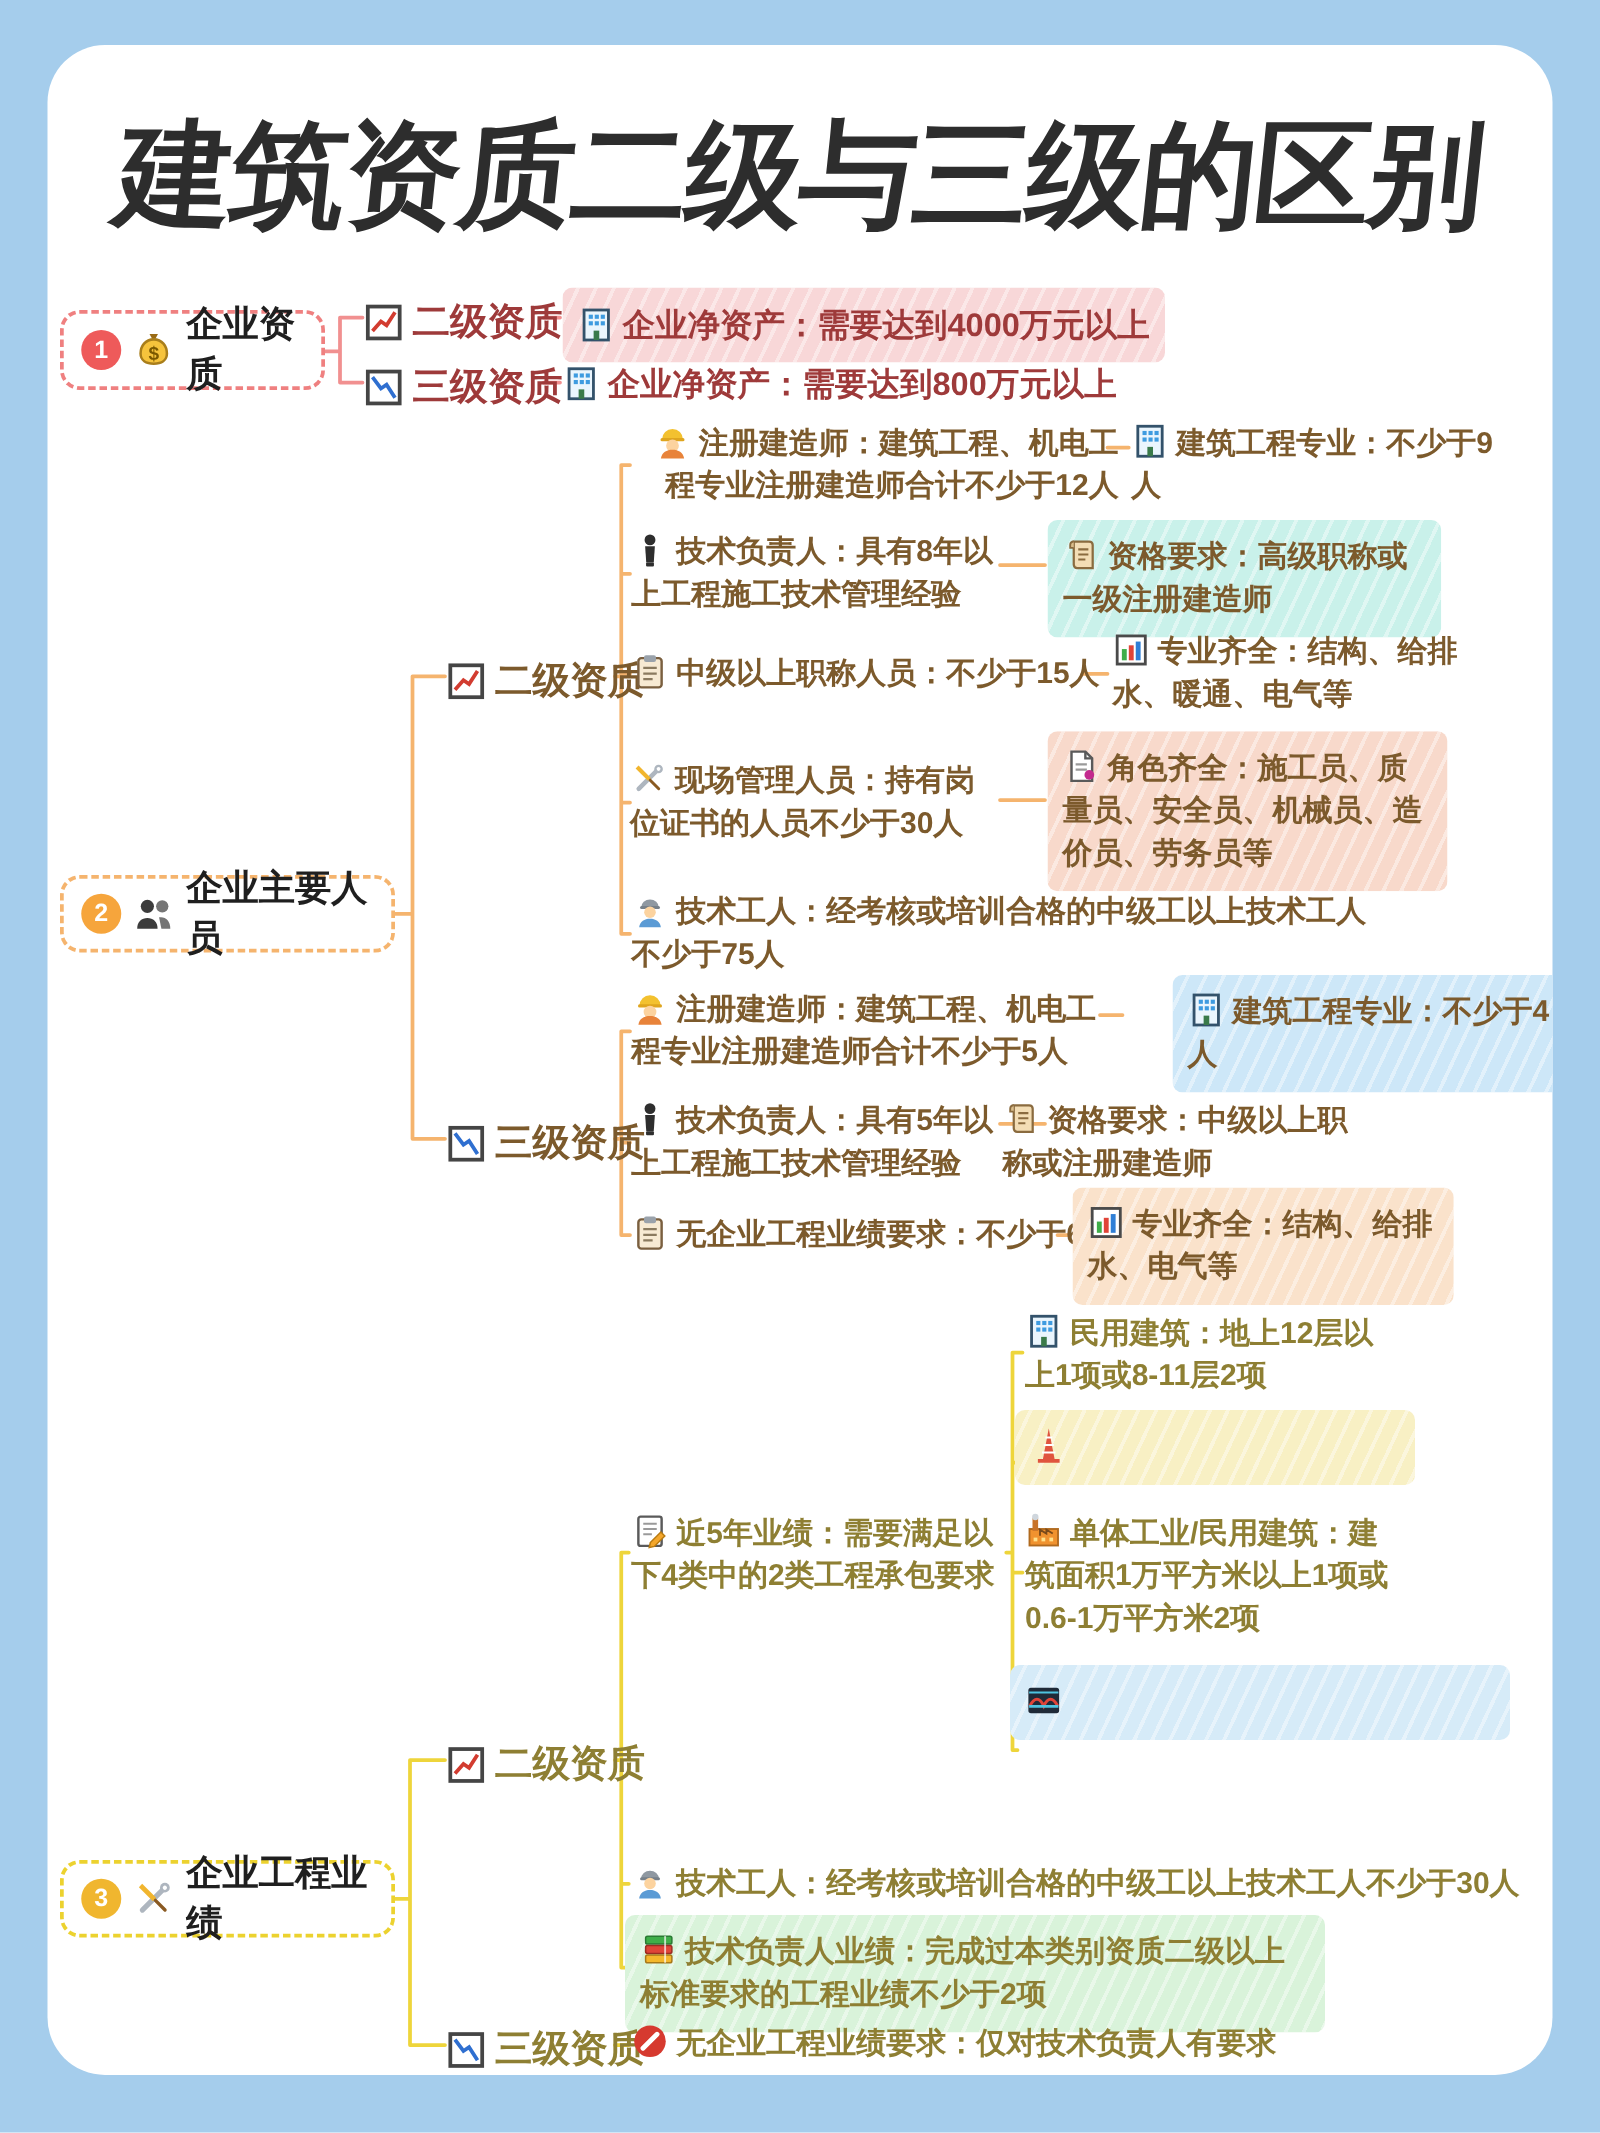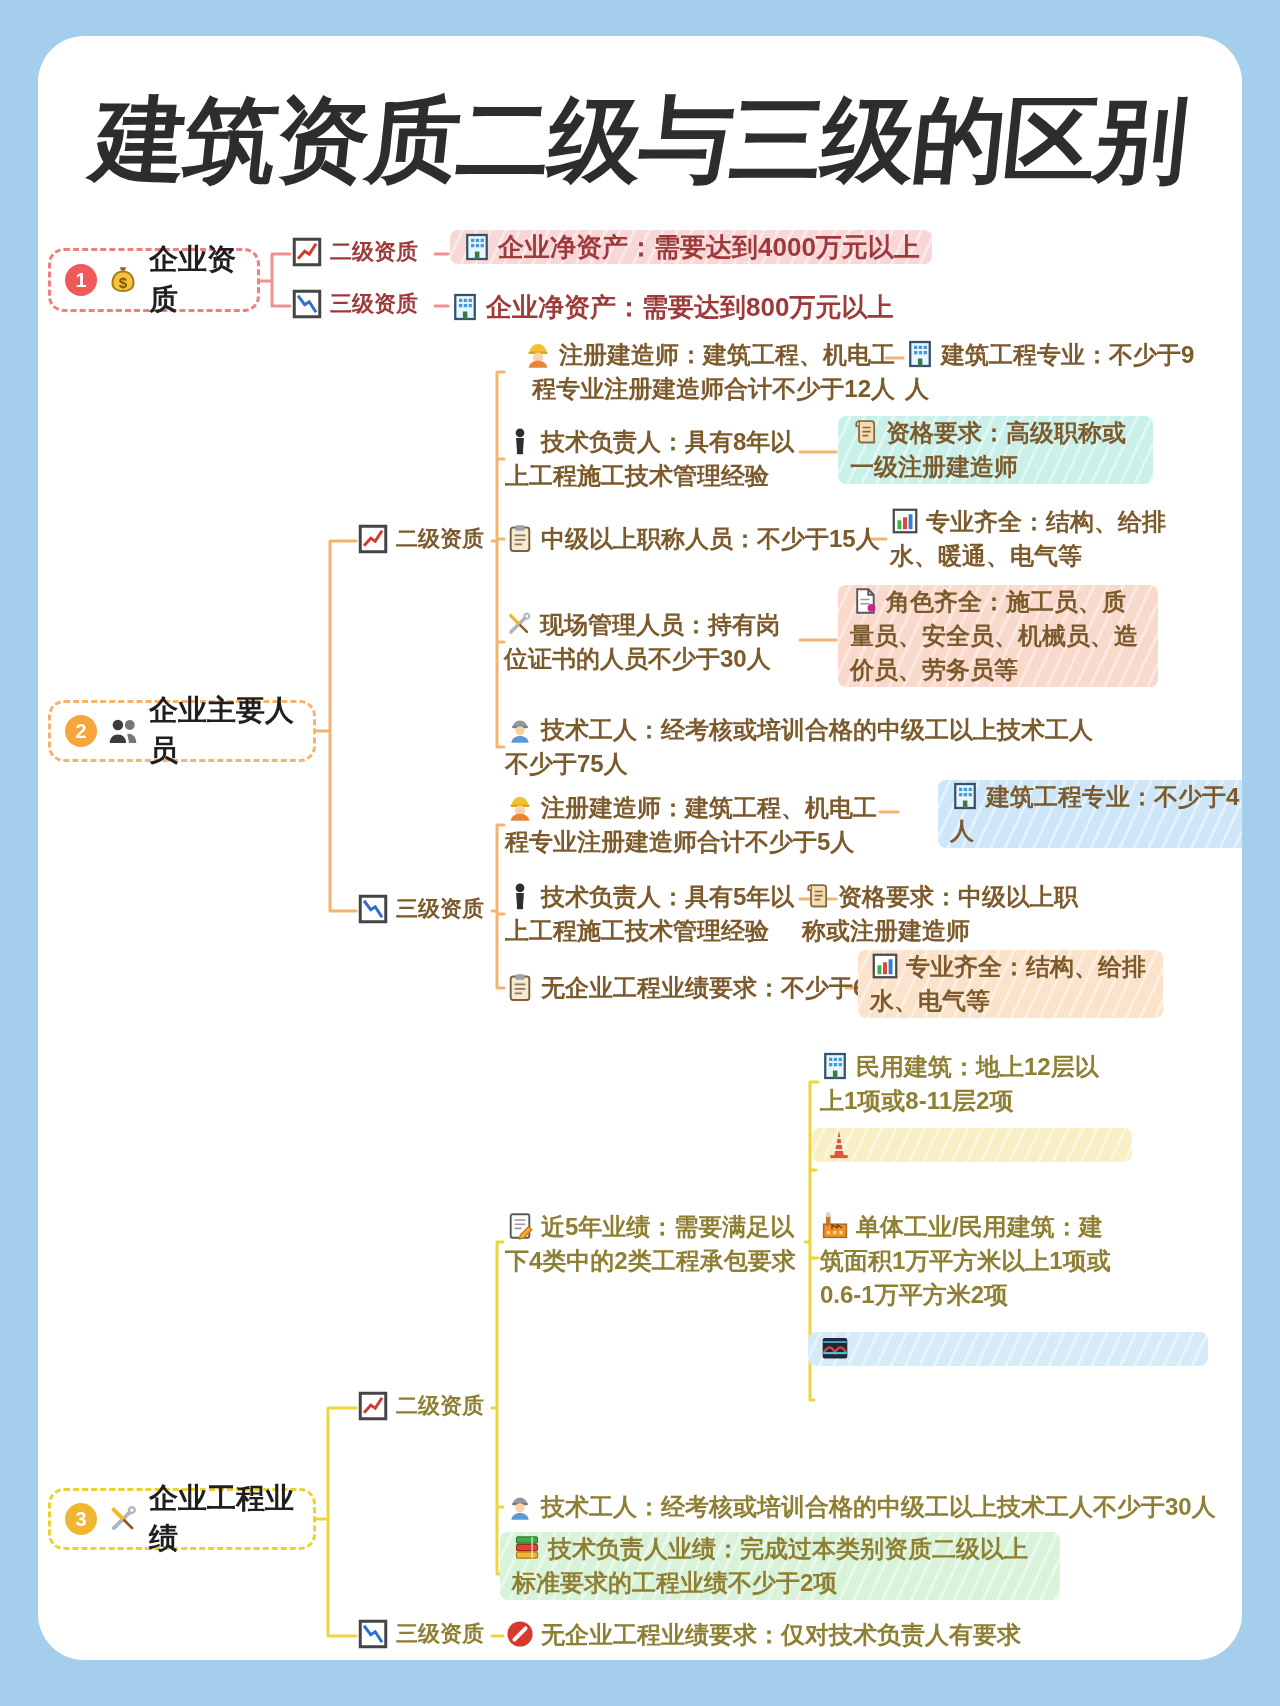--- a/index.html
+++ b/index.html
@@ -4,25 +4,25 @@
 <style>
   html,body{margin:0;padding:0;}
   body{width:1280px;height:1706px;position:relative;background:#a5cdec;font-family:"Liberation Sans","DejaVu Sans",sans-serif;}
   #canvas{position:absolute;left:38px;top:36px;right:38px;bottom:46px;background:#ffffff;border-radius:46px;overflow:hidden;}
   #title{position:absolute;left:0;right:0;top:42px;text-align:center;font-size:93px;font-weight:900;color:#2d2d2d;letter-spacing:-2px;transform:skewX(-6deg);white-space:nowrap;}
   .bnode{position:absolute;display:flex;align-items:center;gap:9px;padding:8px 14px;border-radius:16px;background:#fff;font-size:29px;font-weight:bold;color:#1f1f1f;box-sizing:border-box;}
   .b1{border:3px dashed #ef8080;}
   .b2{border:3px dashed #f5b46e;}
   .b3{border:3px dashed #ecd22f;}
   .badge{width:32px;height:32px;border-radius:50%;color:#fff;font-size:20px;font-weight:bold;display:flex;align-items:center;justify-content:center;flex:0 0 auto;}
-  .nlabel{position:absolute;display:flex;align-items:center;gap:8px;font-size:22px;font-weight:bold;white-space:nowrap;}
+  .nlabel{position:absolute;display:flex;align-items:center;gap:8px;font-size:30px;font-weight:bold;white-space:nowrap;}
   .red{color:#9e3a3a;} .brown{color:#7c5a2c;} .olive{color:#8e7f33;}
   .row{position:absolute;font-size:24px;line-height:34px;font-weight:bold;}
   .row .ic{margin-right:6px;}
-  .hl{border-radius:8px;padding:0 12px;box-sizing:border-box;
+  .hl{border-radius:8px;padding:13px 12px;box-sizing:border-box;
       background-image:repeating-linear-gradient(115deg,rgba(255,255,255,.0) 0 10px,rgba(255,255,255,.42) 10px 13px);}
   .hl-pink{background-color:#f8d7d8;} .hl-cyan{background-color:#c9f1ea;}
   .hl-salmon{background-color:#f8d9cb;} .hl-blue{background-color:#cde7f8;}
   .hl-peach{background-color:#fae2cb;} .hl-yellow{background-color:#f8f0c4;}
   .hl-lblue{background-color:#d6ebf8;} .hl-green{background-color:#d9f3da;}
   .ic{width:30px;height:30px;vertical-align:-6px;display:inline-block;}
   .ic-sm{width:30px;height:30px;flex:0 0 auto;}
   .bic{width:34px;height:34px;flex:0 0 auto;}
   #wires{position:absolute;left:0;top:0;pointer-events:none;}
   .detail1{font-size:26px;font-weight:bold;color:#9e3a3a;white-space:nowrap;}

